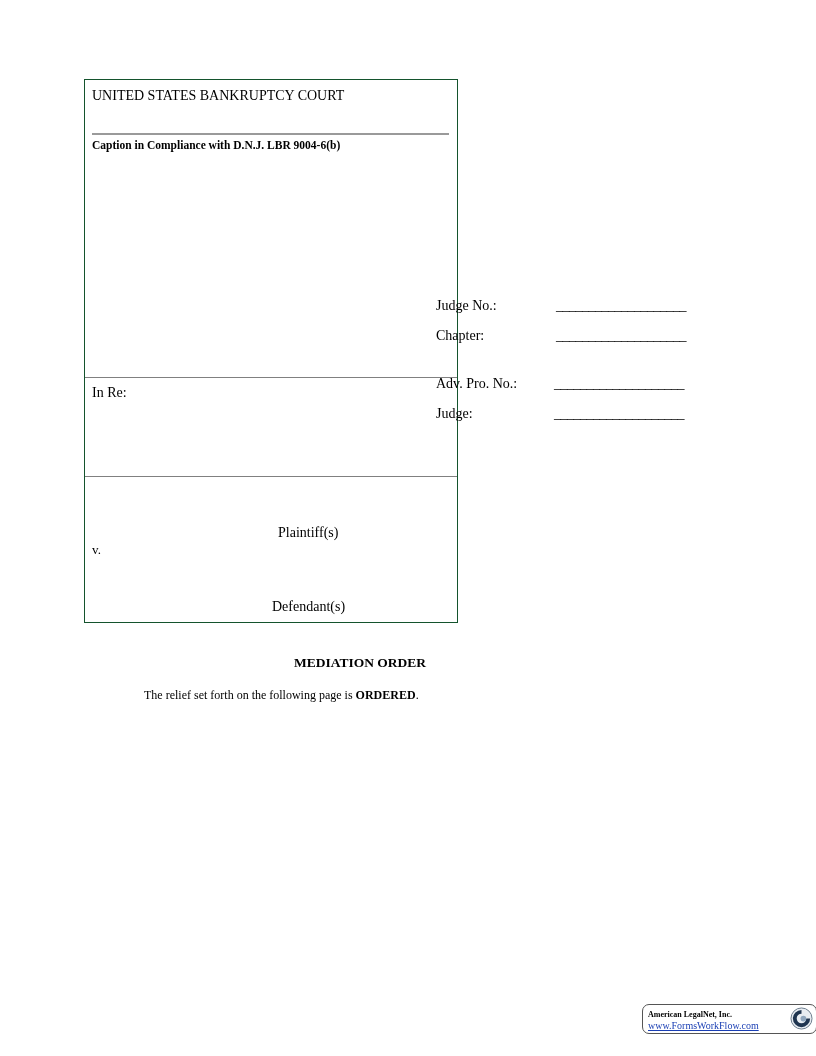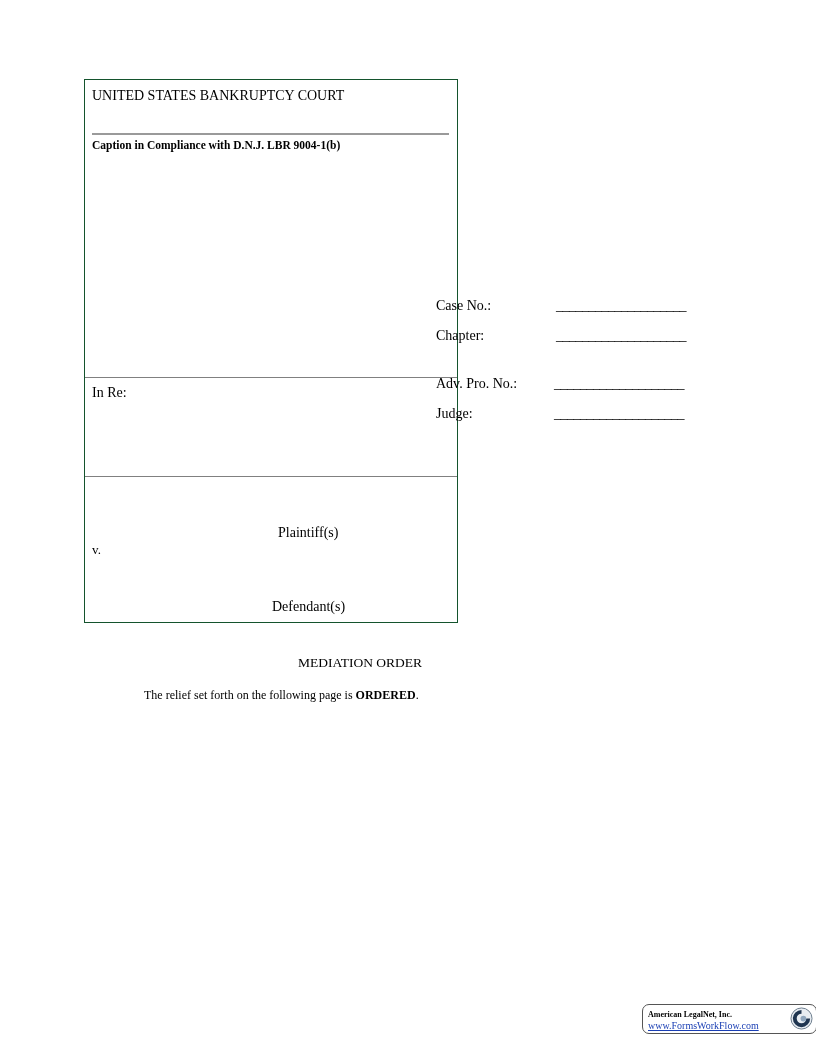--- a/index.html
+++ b/index.html
@@ -16,53 +16,53 @@
                    border-top: 2px solid #9a9a9a; }
     .caption-note { position: absolute; left: 7px; top: 59px; font-size: 11.5px; font-weight: bold; }
     .inre-label { position: absolute; left: 7px; top: 7px; font-size: 14px; }
     .plaintiff { position: absolute; left: 193px; top: 48px; font-size: 14px; }
     .versus { position: absolute; left: 7px; top: 65px; font-size: 13px; }
     .defendant { position: absolute; left: 187px; top: 122px; font-size: 14px; }
     .case-field { position: absolute; font-size: 14px; }
     .case-field .lbl { position: absolute; left: 0; top: 0; white-space: nowrap; }
     .case-field .blank { position: absolute; top: 0; white-space: nowrap; letter-spacing: -0.5px; }
     .order-title { position: absolute; left: 0; width: 720px; top: 655px; text-align: center;
-                   font-size: 13.5px; font-weight: normal; }
+                   font-size: 13.5px; font-weight: bold; }
     .order-body { position: absolute; left: 144px; top: 688px; font-size: 12px; }
     .order-body b { font-weight: bold; }
     .footer-badge { position: absolute; left: 642px; top: 1004px; width: 125px; height: 28px;
                     border: 1.5px solid #555; border-radius: 7px; background: #fff; padding-left: 48px; }
     .badge-company { position: absolute; left: 5px; top: 5px; font-size: 8px; font-weight: bold; }
     .badge-url { position: absolute; left: 5px; top: 15px; font-size: 10px; color: #1a3fb4;
                  text-decoration: underline; }
     .badge-logo { position: absolute; right: 3px; top: 2px; width: 23px; height: 23px; }
   </style>
 </head>
 <body>
 
 <div class="caption-box">
   <div class="section sec-header">
     <div class="court-title">
       <div>UNITED STATES BANKRUPTCY COURT</div>
     </div>
     <div class="header-rule"></div>
-    <div class="caption-note">Caption in Compliance with D.N.J. LBR 9004-1(b)</div>
+    <div class="caption-note">Caption in Compliance with D.N.J. LBR 9004-6(b)</div>
   </div>
   <div class="section sec-inre">
     <div class="inre-label">In Re:</div>
   </div>
   <div class="section sec-parties">
     <div class="plaintiff">Plaintiff(s)</div>
     <div class="versus">v.</div>
     <div class="defendant">Defendant(s)</div>
   </div>
 </div>
 
 <div class="case-field" style="left:436px; top:298px;">
-  <span class="lbl">Case No.:</span>
+  <span class="lbl">Judge No.:</span>
   <span class="blank" style="left:120px;">____________________</span>
 </div>
 <div class="case-field" style="left:436px; top:328px;">
   <span class="lbl">Chapter:</span>
   <span class="blank" style="left:120px;">____________________</span>
 </div>
 <div class="case-field" style="left:436px; top:376px;">
   <span class="lbl">Adv. Pro. No.:</span>
   <span class="blank" style="left:118px;">____________________</span>
 </div>

